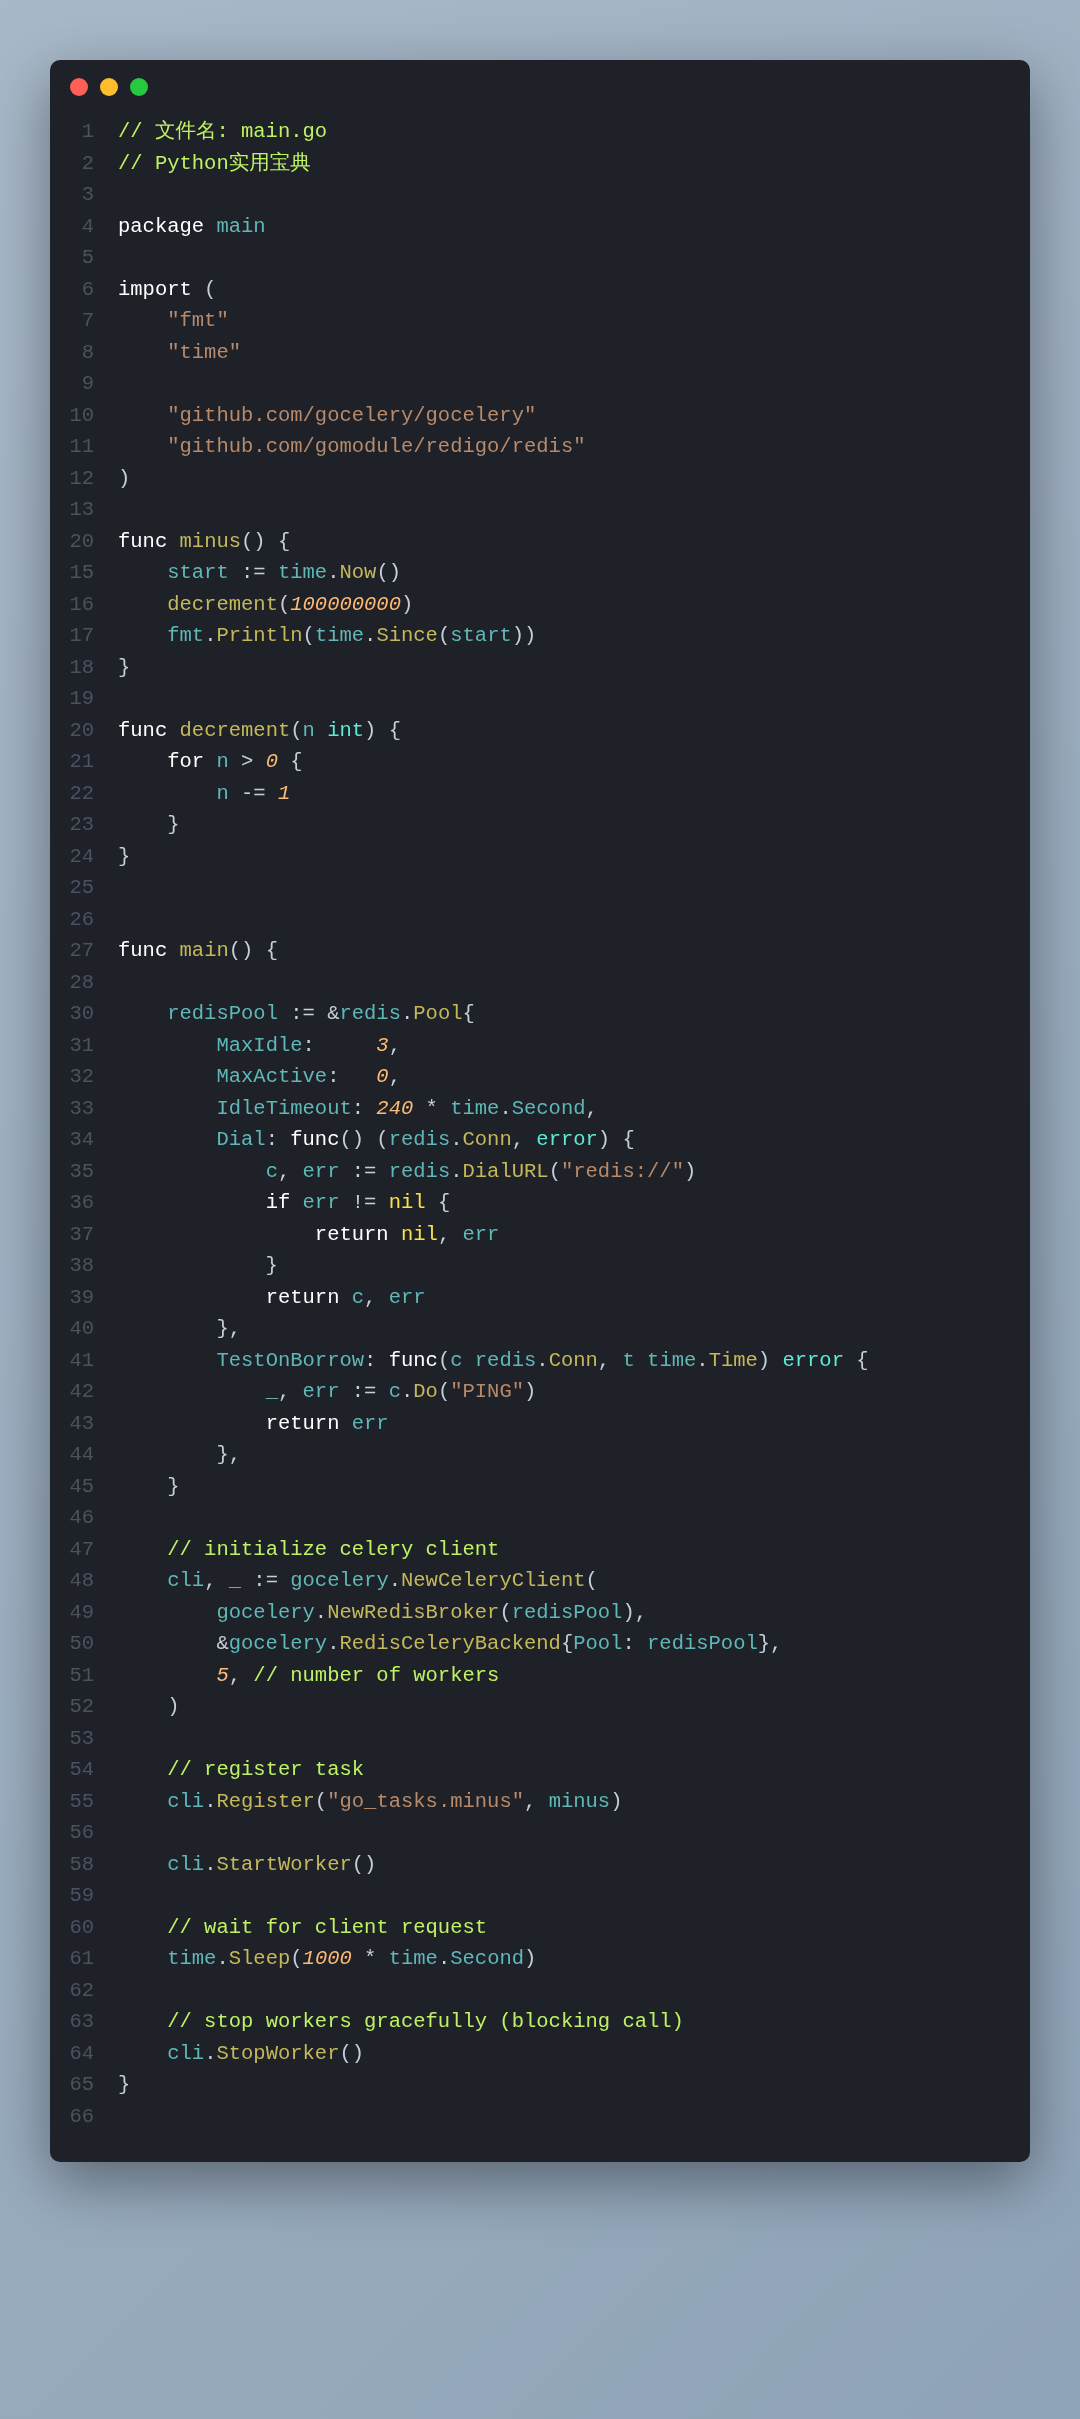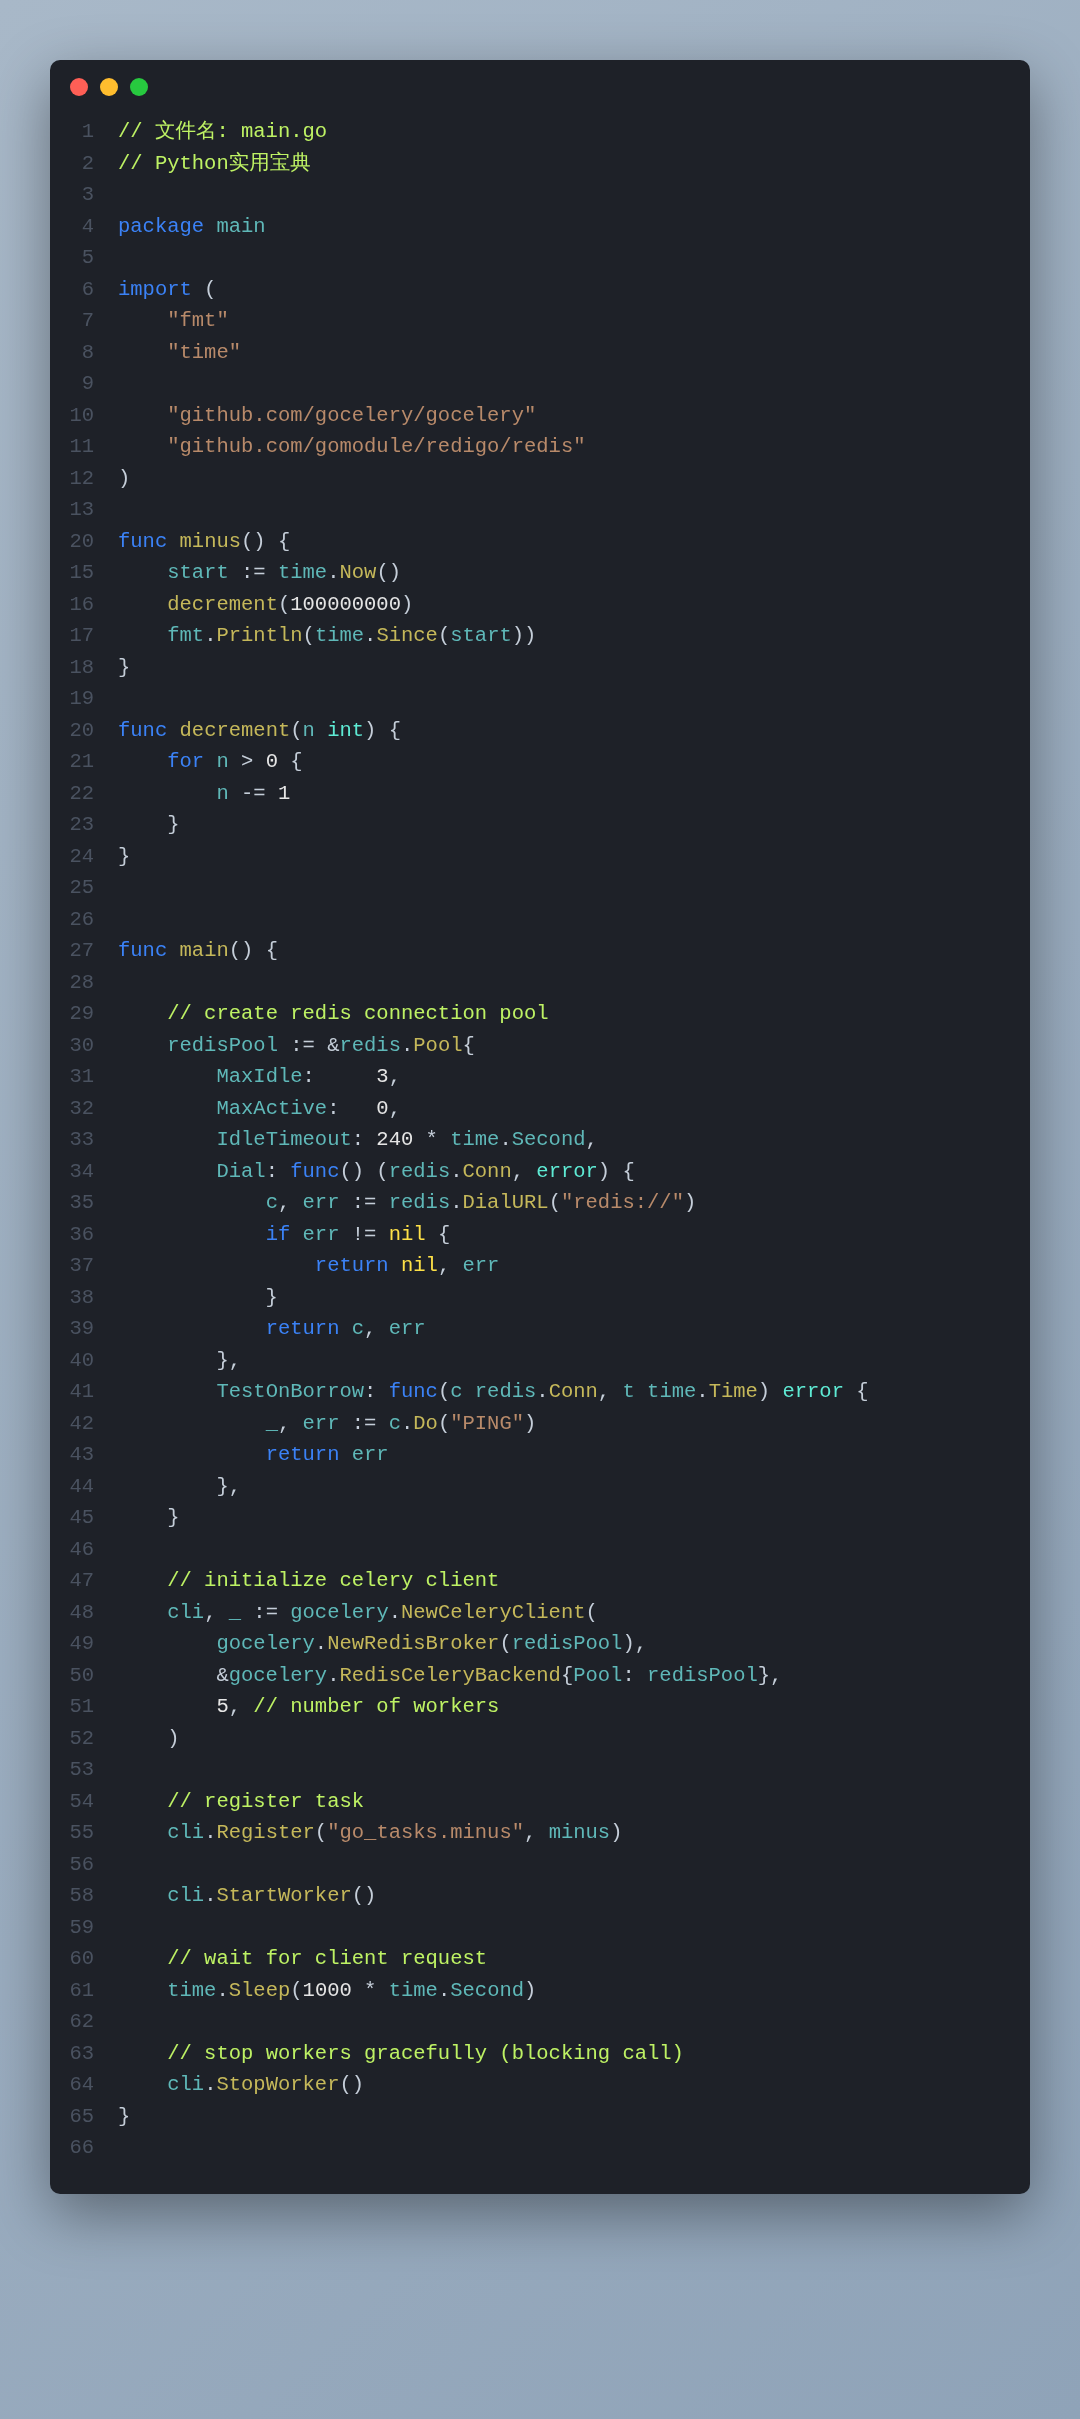--- a/index.html
+++ b/index.html
@@ -45,23 +45,23 @@
     user-select: none;
     flex-shrink: 0;
   }
   .code {
     white-space: pre;
     color: #c5ced9;
     flex: 1;
     padding-right: 20px;
   }
   .c-comment { color: #bef264; }
-  .c-keyword { color: #3b82f6; margin-top: 46px; }
+  .c-keyword { color: #ffffff; margin-top: 46px; }
   .c-string  { color: #b88a6a; }
-  .c-number  { color: #e5e5e5; }
+  .c-number  { color: #fdba74; font-style: italic; }
   .c-func    { color: #c5b85a; }
   .c-type    { color: #c5b85a; }
   .c-ident   { color: #5fb8b8; }
   .c-builtin { color: #5eead4; }
   .c-const   { color: #fde047; }
 </style>
 </head>
 <body>
 
 <div class="window">
@@ -177,24 +177,20 @@
       </div>
       <div class="line">
         <div class="gutter">27</div>
         <div class="code"><span class="c-keyword">func</span><span> </span><span class="c-func">main</span><span>() {</span></div>
       </div>
       <div class="line">
         <div class="gutter">28</div>
         <div class="code"></div>
       </div>
       <div class="line">
-        <div class="gutter">29</div>
-        <div class="code"><span>    </span><span class="c-comment">// create redis connection pool</span></div>
-      </div>
-      <div class="line">
         <div class="gutter">30</div>
         <div class="code"><span>    </span><span class="c-ident">redisPool</span><span> := &amp;</span><span class="c-ident">redis</span><span>.</span><span class="c-type">Pool</span><span>{</span></div>
       </div>
       <div class="line">
         <div class="gutter">31</div>
         <div class="code"><span>        </span><span class="c-ident">MaxIdle</span><span>:     </span><span class="c-number">3</span><span>,</span></div>
       </div>
       <div class="line">
         <div class="gutter">32</div>
         <div class="code"><span>        </span><span class="c-ident">MaxActive</span><span>:   </span><span class="c-number">0</span><span>,</span></div>

